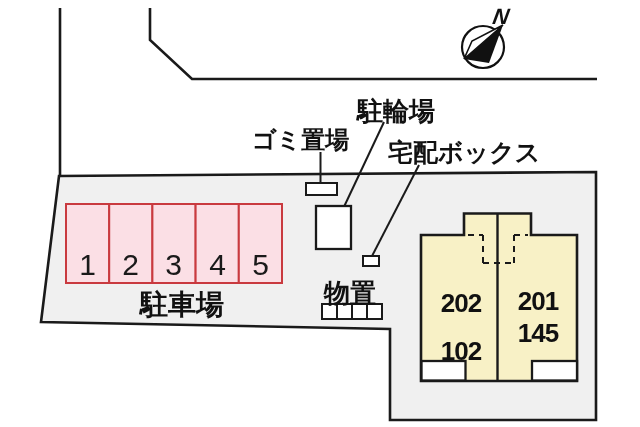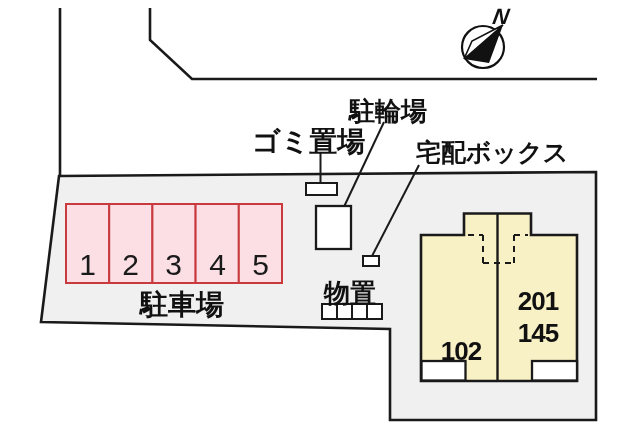--- a/index.html
+++ b/index.html
@@ -22,23 +22,23 @@
   }
   .lbl {
     position: absolute;
     line-height: 1;
     font-weight: bold;
     color: #111111;
     white-space: nowrap;
     user-select: none;
   }
   #lbl-road    { left: 129px; top: 110px; font-size: 28px; }
-  #lbl-gomi    { left: 252px; top: 128px; font-size: 28px; }
-  #lbl-churin  { left: 349px; top:  98px; font-size: 26px; }
-  #lbl-takuhai { left: 388px; top: 140px; font-size: 25px; margin-left: 28px; }
+  #lbl-gomi    { left: 252px; top: 128px; font-size: 24px; }
+  #lbl-churin  { left: 357px; top:  98px; font-size: 26px; }
+  #lbl-takuhai { left: 388px; top: 140px; font-size: 25px; }
   #lbl-monooki { left: 324px; top: 280px; font-size: 26px; }
   #lbl-chusha  { left: 140px; top: 291px; font-size: 28px; }
   .stall-num {
     position: absolute;
     top: 250px;
     width: 43px;
     text-align: center;
     font-size: 30px;
     font-weight: 400;
     color: #1a1a1a;
@@ -122,18 +122,19 @@
   <div class="lbl" id="lbl-takuhai">宅配ボックス</div>
   <div class="lbl" id="lbl-chusha">駐車場</div>
   <div class="lbl" id="lbl-monooki">物置</div>
 
   <div class="stall-num" style="left:66px">1</div>
   <div class="stall-num" style="left:109px">2</div>
   <div class="stall-num" style="left:152px">3</div>
   <div class="stall-num" style="left:196px">4</div>
   <div class="stall-num" style="left:239px">5</div>
 
+  <div class="unit-num" id="unit-202">202</div>
   <div class="unit-num" id="unit-102">102</div>
   <div class="unit-num" id="unit-201">201</div>
   <div class="unit-num" id="unit-101">145</div>
 
   <div class="lbl" id="compass-n">N</div>
 </div>
 
 </body></html>

